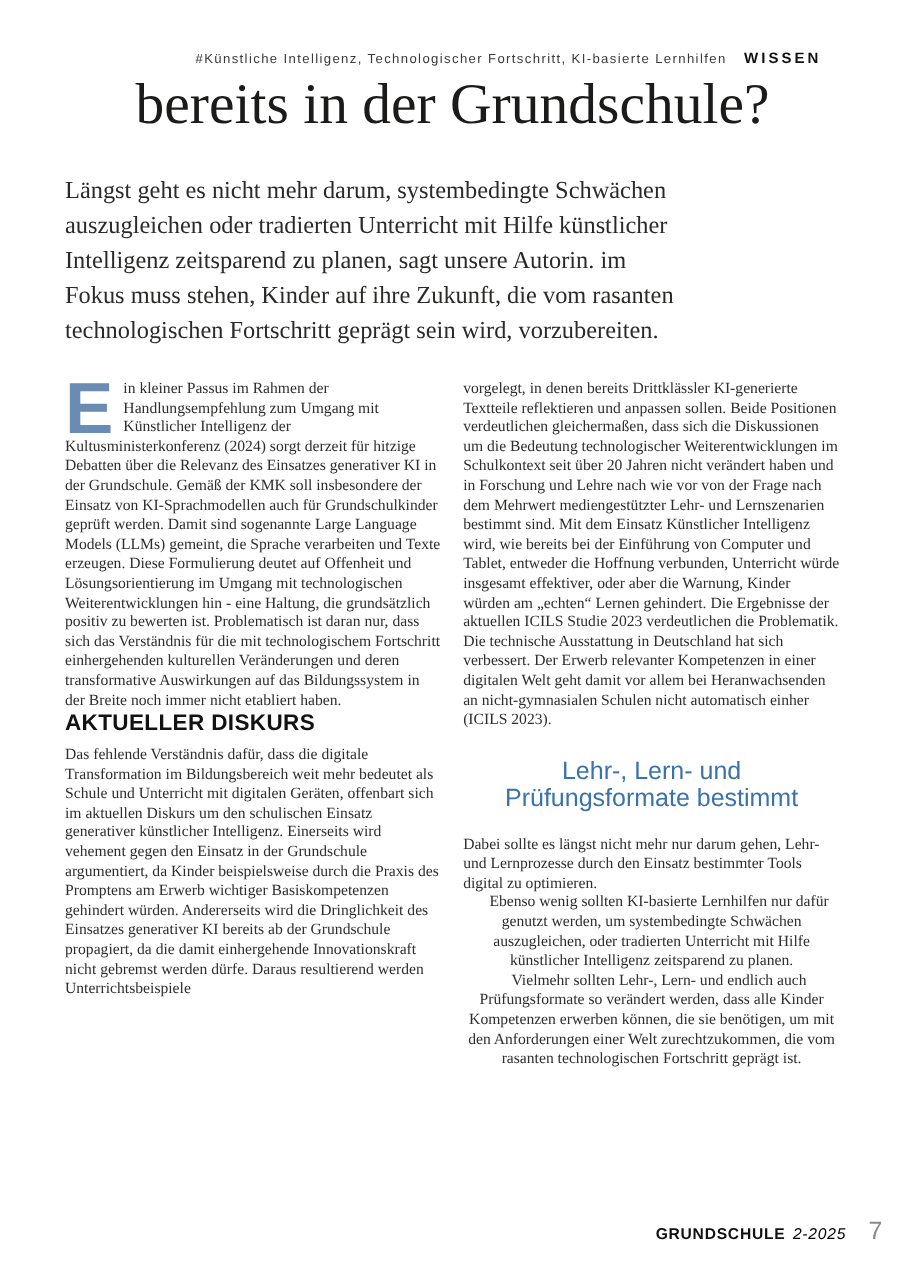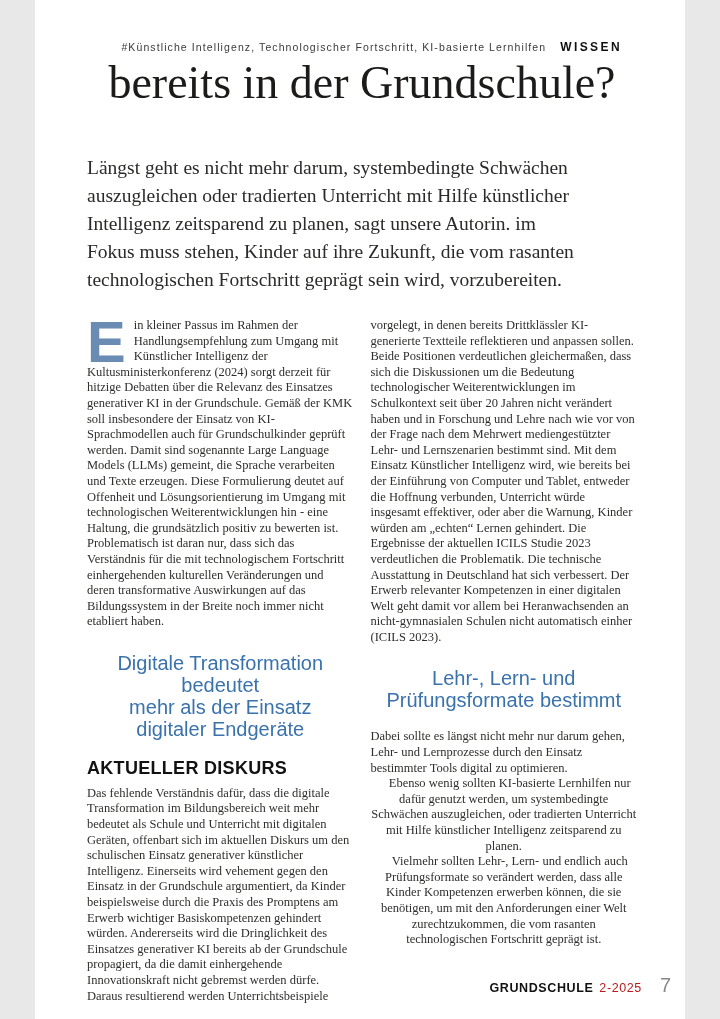--- a/index.html
+++ b/index.html
@@ -1,19 +1,19 @@
 <!DOCTYPE html>
 <html lang="de"><head>
 <meta charset="utf-8">
 <style>
   * { margin:0; padding:0; box-sizing:border-box; }
   html,body { background:#e8e8e8; }
   .page {
     position:relative;
-    width:650px; height:1019px;
+    width:720px; height:1019px;
     margin:0 auto;
     background:#ffffff;
     overflow:hidden;
     font-family:"Liberation Serif", serif;
     color:#2f2e2c;
   }
   .content { padding:0 48px 0 52px; }
 
   
   .kicker {
@@ -51,21 +51,21 @@
     text-align:center;
     font-family:"Liberation Serif", serif;
     font-weight:normal;
     font-size:46px;
     line-height:52px;
     color:#1c1b1a;
   }
 
   
   .lead {
-    margin-top:45px;
+    margin-top:30px;
     font-size:19.5px;
     line-height:28px;
     color:#2b2a28;
     white-space:pre-line;
   }
 
   
   .columns {
     margin-top:24px;
     display:flex;
@@ -121,22 +121,23 @@
   }
   .footer .mag {
     font-weight:bold;
     font-size:12.5px;
     letter-spacing:0.6px;
     color:#111;
   }
   .footer .issue {
     font-size:12.5px;
     letter-spacing:0.6px;
-    color:#b91c1c;
+    color:#000000;
     margin-left:6px;
+    font-style:italic;
   }
   .footer .pagenum {
     font-size:20px;
     color:#8a8a8a;
     margin-left:18px;
   }
 </style>
 </head>
 <body>
 
@@ -154,23 +155,20 @@
 Intelligenz zeitsparend zu planen, sagt unsere Autorin. im
 Fokus muss stehen, Kinder auf ihre Zukunft, die vom rasanten
 technologischen Fortschritt geprägt sein wird, vorzubereiten.</p>
 
     <div class="columns">
 
       <div class="col">
         <div class="para">
           <span class="dropcap">E</span><span>in kleiner Passus im Rahmen der Handlungsempfehlung zum Umgang mit Künstlicher Intelligenz der Kultusministerkonferenz (2024) sorgt derzeit für hitzige Debatten über die Relevanz des Einsatzes generativer KI in der Grundschule. Gemäß der KMK soll insbesondere der Einsatz von KI-Sprachmodellen auch für Grundschulkinder geprüft werden. Damit sind sogenannte Large Language Models (LLMs) gemeint, die Sprache verarbeiten und Texte erzeugen. Diese Formulierung deutet auf Offenheit und Lösungsorientierung im Umgang mit technologischen Weiterentwicklungen hin - eine Haltung, die grundsätzlich positiv zu bewerten ist. Problematisch ist daran nur, dass sich das Verständnis für die mit technologischem Fortschritt einhergehenden kulturellen Veränderungen und deren transformative Auswirkungen auf das Bildungssystem in der Breite noch immer nicht etabliert haben.</span>
         </div>
-        <div class="subhead">Digitale Transformation bedeutet
-mehr als der Einsatz
-digitaler Endgeräte</div>
         <div class="secthead">AKTUELLER DISKURS</div>
         <p class="para">Das fehlende Verständnis dafür, dass die digitale Transformation im Bildungsbereich weit mehr bedeutet als Schule und Unterricht mit digitalen Geräten, offenbart sich im aktuellen Diskurs um den schulischen Einsatz generativer künstlicher Intelligenz. Einerseits wird vehement gegen den Einsatz in der Grundschule argumentiert, da Kinder beispielsweise durch die Praxis des Promptens am Erwerb wichtiger Basiskompetenzen gehindert würden. Andererseits wird die Dringlichkeit des Einsatzes generativer KI bereits ab der Grundschule propagiert, da die damit einhergehende Innovationskraft nicht gebremst werden dürfe. Daraus resultierend werden Unterrichtsbeispiele</p>
       </div>
 
       <div class="col">
         <p class="para">vorgelegt, in denen bereits Drittklässler KI-generierte Textteile reflektieren und anpassen sollen. Beide Positionen verdeutlichen gleichermaßen, dass sich die Diskussionen um die Bedeutung technologischer Weiterentwicklungen im Schulkontext seit über 20 Jahren nicht verändert haben und in Forschung und Lehre nach wie vor von der Frage nach dem Mehrwert mediengestützter Lehr- und Lernszenarien bestimmt sind. Mit dem Einsatz Künstlicher Intelligenz wird, wie bereits bei der Einführung von Computer und Tablet, entweder die Hoffnung verbunden, Unterricht würde insgesamt effektiver, oder aber die Warnung, Kinder würden am „echten“ Lernen gehindert. Die Ergebnisse der aktuellen ICILS Studie 2023 verdeutlichen die Problematik. Die technische Ausstattung in Deutschland hat sich verbessert. Der Erwerb relevanter Kompetenzen in einer digitalen Welt geht damit vor allem bei Heranwachsenden an nicht-gymnasialen Schulen nicht automatisch einher (ICILS 2023).</p>
         <div class="subhead">Lehr-, Lern- und
 Prüfungsformate bestimmt</div>
         <p class="para">Dabei sollte es längst nicht mehr nur darum gehen, Lehr- und Lernprozesse durch den Einsatz bestimmter Tools digital zu optimieren.</p>
         <p class="para indent">Ebenso wenig sollten KI-basierte Lernhilfen nur dafür genutzt werden, um systembedingte Schwächen auszugleichen, oder tradierten Unterricht mit Hilfe künstlicher Intelligenz zeitsparend zu planen.</p>

